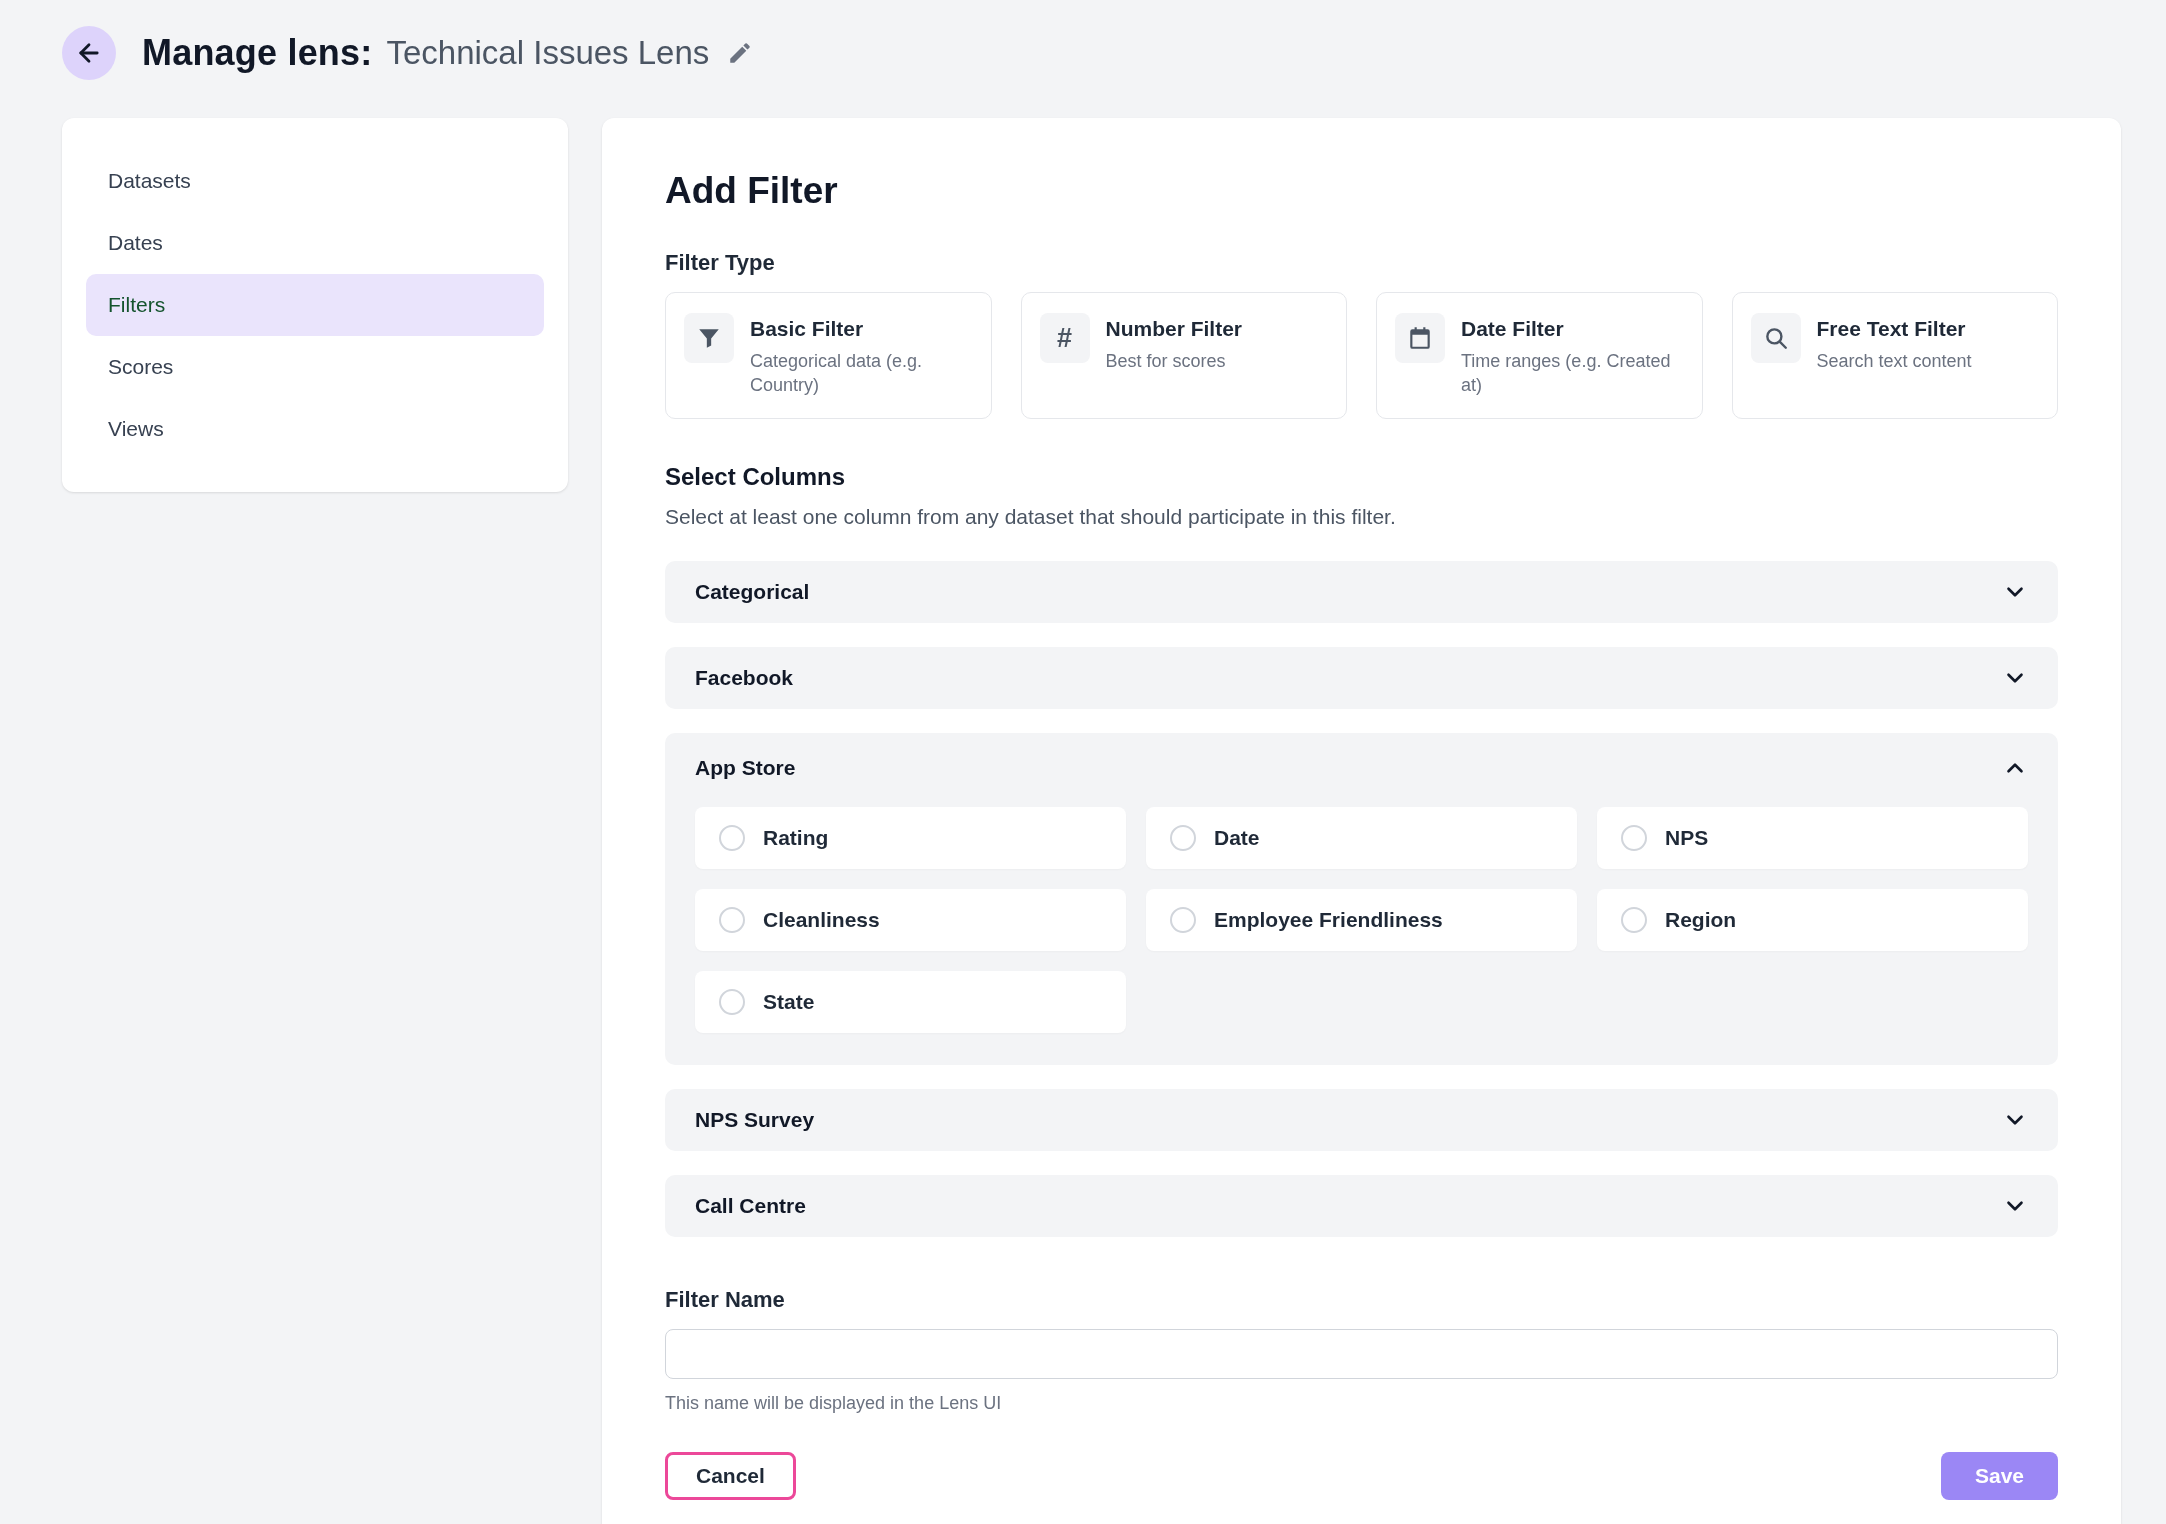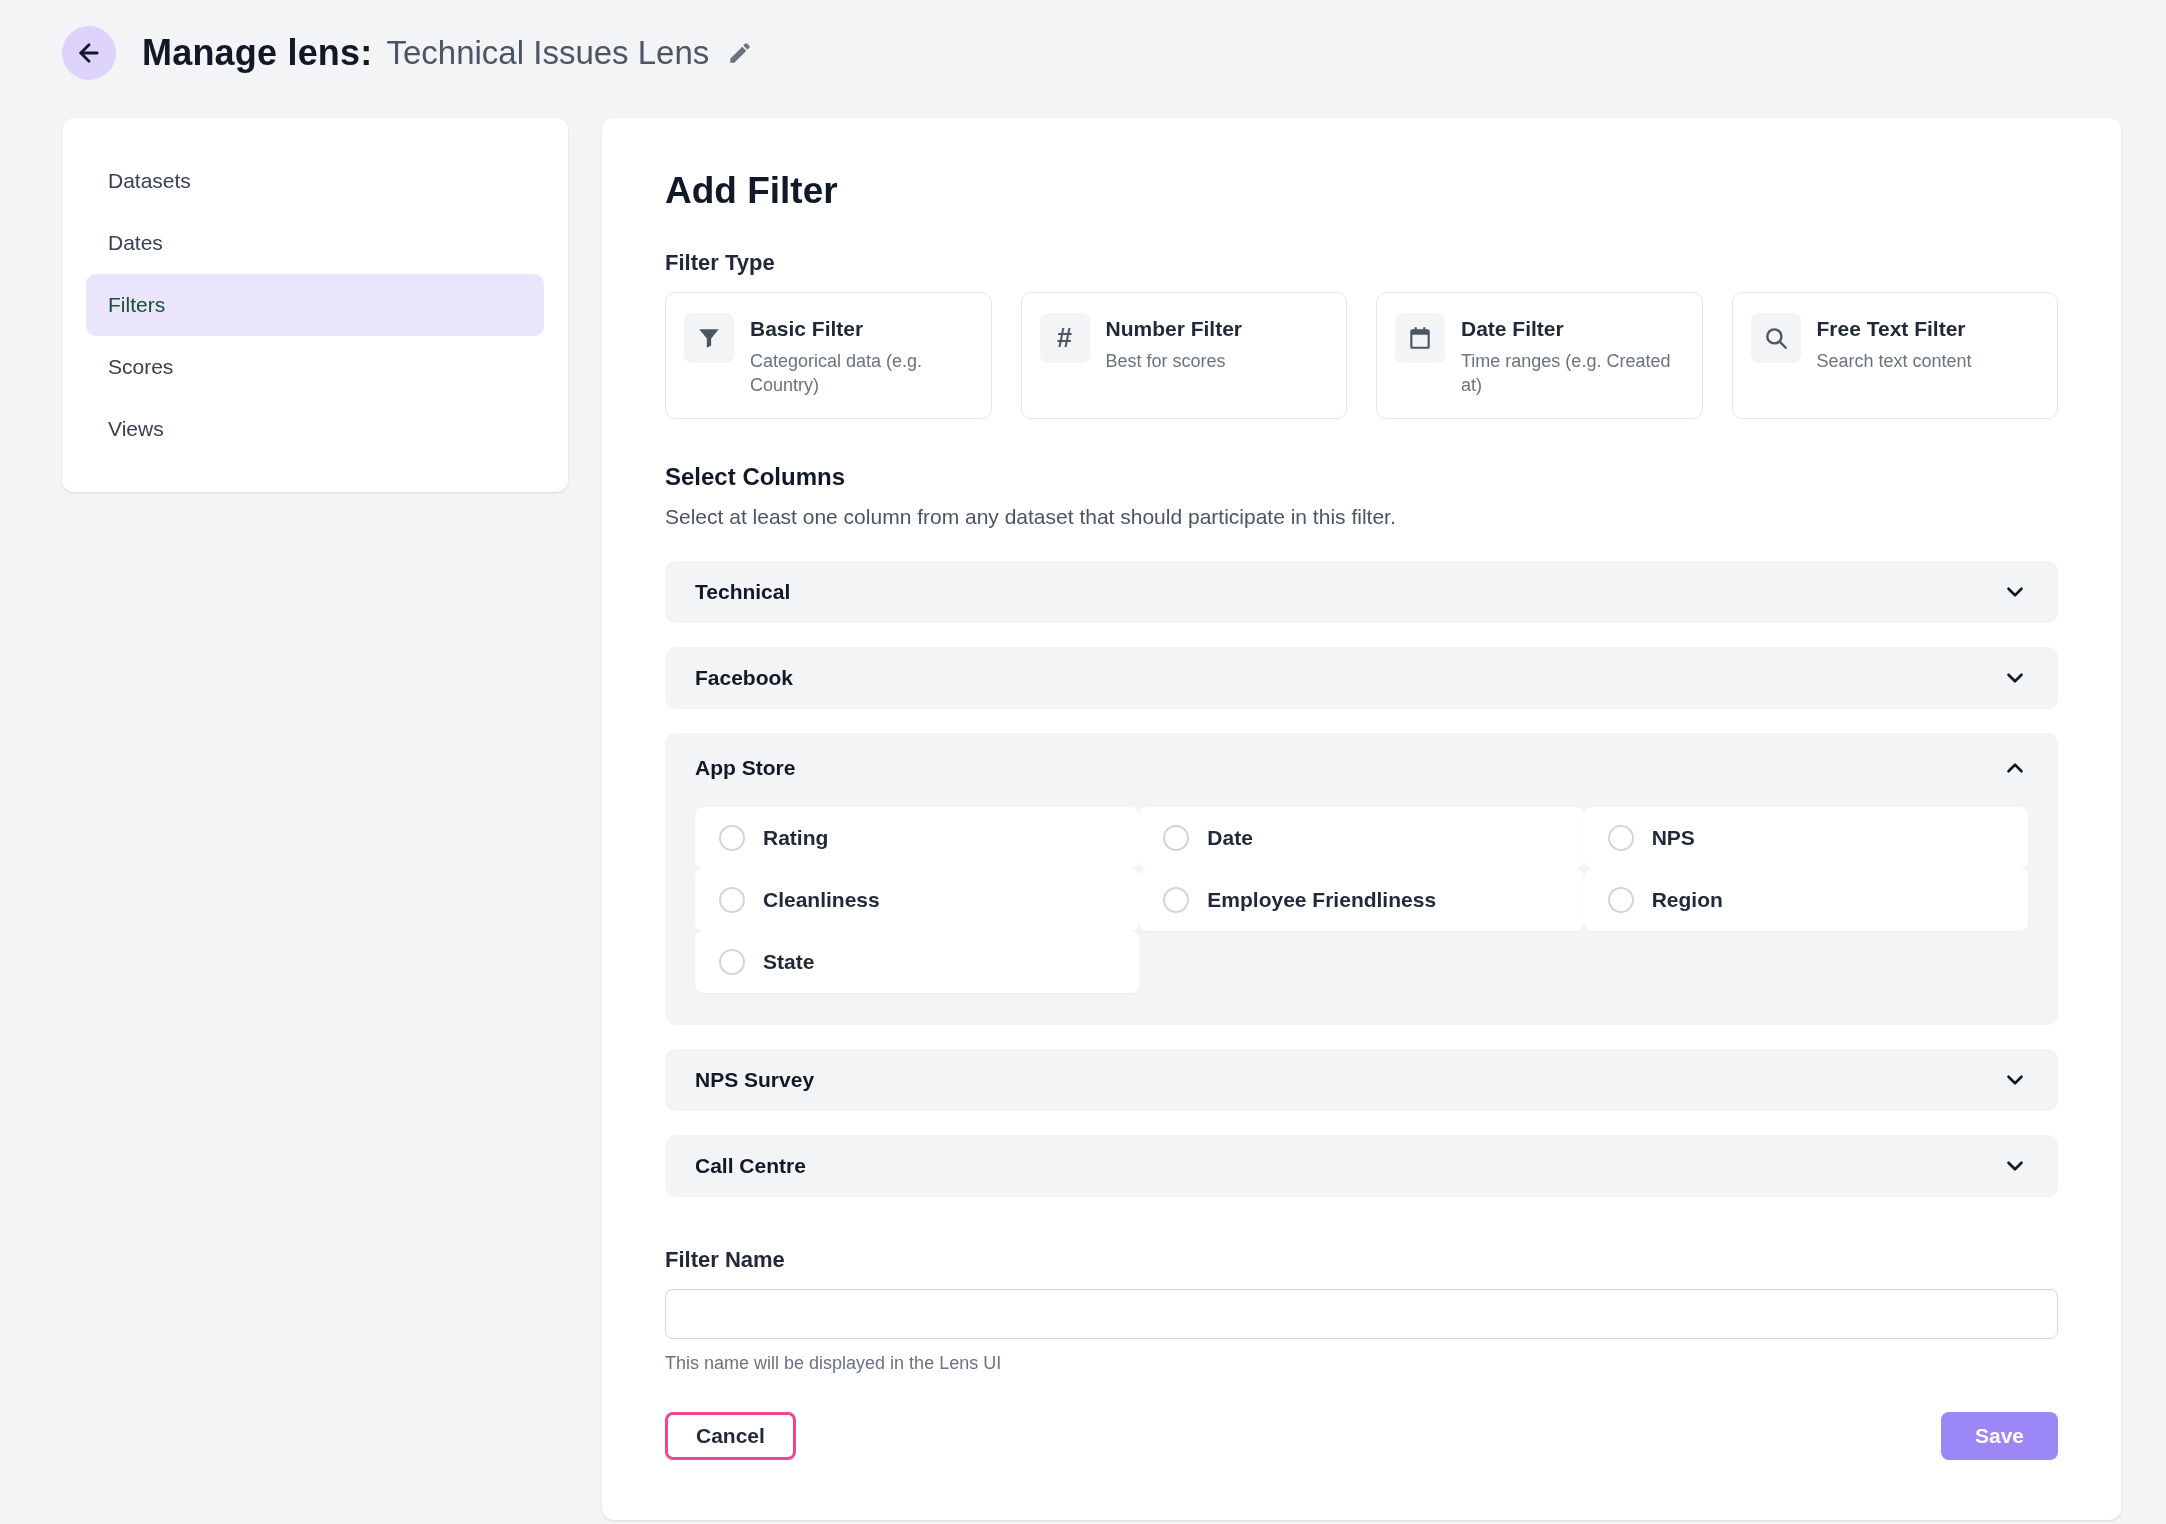--- a/index.html
+++ b/index.html
@@ -116,21 +116,21 @@
     align-items: center;
     justify-content: space-between;
     padding: 0 30px;
     cursor: pointer;
   }
   .ds-name { font-size: 21px; font-weight: 700; color: #111827; }
   .ds.expanded .ds-header { height: 70px; }
   .ds-grid {
     display: grid;
     grid-template-columns: repeat(3, 1fr);
-    gap: 0;
+    gap: 20px;
     padding: 4px 30px 32px 30px;
   }
   .opt {
     background: #ffffff;
     border-radius: 8px;
     height: 62px;
     display: flex;
     align-items: center;
     gap: 18px;
     padding: 0 24px;
@@ -278,21 +278,21 @@
       </div>
 
     </div>
 
     <h3 class="sc-title">Select Columns</h3>
     <p class="sc-sub">Select at least one column from any dataset that should participate in this filter.</p>
 
     
     <section class="ds">
       <div class="ds-header">
-        <span class="ds-name">Technical</span>
+        <span class="ds-name">Categorical</span>
         <span style="display:inline-flex">
           <svg width="26" height="26" viewBox="0 0 24 24" fill="none" stroke="#111827" stroke-width="2.4" stroke-linecap="round" stroke-linejoin="round">
               <polyline points="6 9 12 15 18 9"></polyline>
             </svg>
         </span>
       </div>
     </section>
 
     
     <section class="ds">

